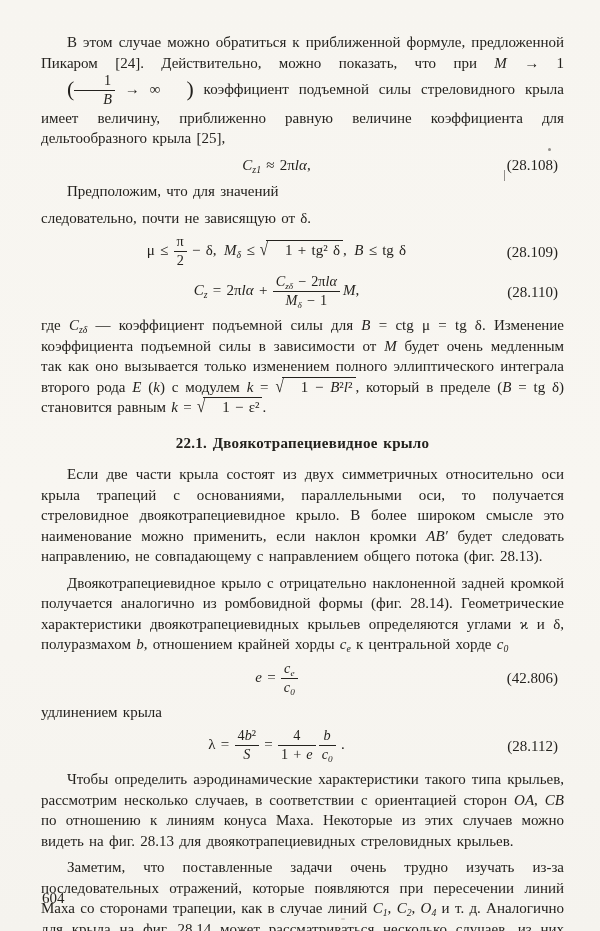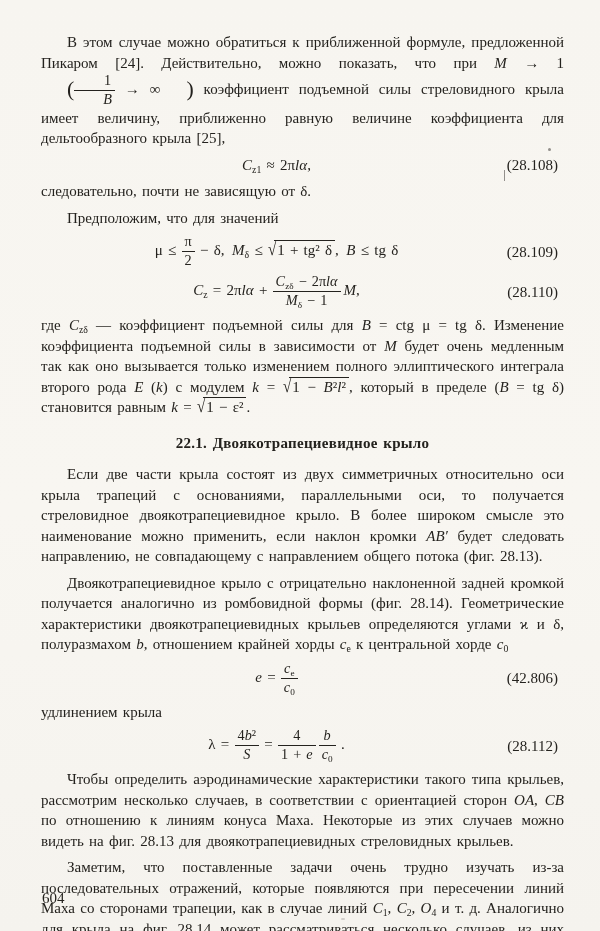--- a/index.html
+++ b/index.html
@@ -20,44 +20,44 @@
   .para{margin:6px;text-align:justify;}
   .para.indent{text-indent:26px;}
   .heading{
     font-size:15px;font-weight:bold;text-align:center;
     margin:15px 0 11px;letter-spacing:.3px;text-indent:0;
   }
   .equation{position:relative;text-align:center;margin:5px 0;padding:0 52px 0 0;}
   .eq-body{display:inline-block;white-space:nowrap;}
   .eq-num{position:absolute;right:12px;top:50%;transform:translateY(-50%);font-style:normal;}
   .var{font-style:italic;}
-  sub{font-size:.65em;line-height:0;vertical-align:-0.35em;}
+  sub{font-size:.65em;font-style:italic;line-height:0;vertical-align:-0.35em;}
   .frac{display:inline-block;vertical-align:middle;text-align:center;line-height:1.12;font-size:.95em;}
   .frac .num{display:block;border-bottom:1px solid currentColor;padding:0 3px 1px;}
   .frac .den{display:block;padding:1px 3px 0;}
   .sqrt{white-space:nowrap;}
   .sqrt-sym{display:inline-block;transform:scaleY(1.18);transform-origin:70% 78%;margin-right:-2px;}
-  .sqrt-body{border-top:1px solid currentColor;padding:1px 3px 0 3px;}
+  .sqrt-body{border-top:1px solid currentColor;padding:1px 3px 0 19px;}
   .paren-group{white-space:nowrap;}
   .bigp{display:inline-block;font-size:1.45em;line-height:1;vertical-align:middle;transform:translateY(-1px);}
   .page-number{position:absolute;left:42px;top:888px;font-size:15px;}
   .speck{position:absolute;background:rgba(45,42,38,.5);}
   .speck-1{left:504px;top:170px;width:1px;height:11px;}
   .speck-2{left:548px;top:148px;width:3px;height:3px;border-radius:50%;}
   .speck-3{left:341px;top:918px;width:4px;height:2px;opacity:.35;border-radius:2px;}
 </style>
 </head>
 <body>
 
 <div class="page">
   <div>
       <p class="para indent"><span>В этом случае можно обратиться к приближенной формуле, предложенной Пикаром [24]. Действительно, можно показать, что при </span><span class="var">M</span><span> → 1 </span><span class="paren-group"><span class="bigp">(</span><span><span class="frac"><span class="num"><span>1</span></span><span class="den"><span class="var">B</span></span></span><span> → ∞</span></span><span class="bigp">)</span></span><span> коэффициент подъемной силы стреловидного крыла имеет величину, приближенно равную величине коэффициента для дельтообразного крыла [25],</span></p>
       <div class="equation"><span class="eq-body"><span class="var">C</span><sub>z1</sub><span> ≈ 2π</span><span class="var">lα</span><span>,</span></span><span class="eq-num">(28.108)</span></div>
+      <p class="para indent"><span>Предположим, что для значений</span></p>
       <p class="para"><span>следовательно, почти не зависящую от δ.</span></p>
-      <p class="para indent"><span>Предположим, что для значений</span></p>
       <div class="equation"><span class="eq-body"><span>μ ≤ </span><span class="frac"><span class="num"><span>π</span></span><span class="den"><span>2</span></span></span><span> − δ, </span><span class="var">M</span><sub>δ</sub><span> ≤ </span><span class="sqrt"><span class="sqrt-sym">√</span><span class="sqrt-body"><span>1 + tg² δ</span></span></span><span>, </span><span class="var">B</span><span> ≤ tg δ</span></span><span class="eq-num">(28.109)</span></div>
       <div class="equation"><span class="eq-body"><span class="var">C</span><sub>z</sub><span> = 2π</span><span class="var">lα</span><span> + </span><span class="frac"><span class="num"><span class="var">C</span><sub>zδ</sub><span> − 2π</span><span class="var">lα</span></span><span class="den"><span class="var">M</span><sub>δ</sub><span> − 1</span></span></span><span> </span><span class="var">M</span><span>,</span></span><span class="eq-num">(28.110)</span></div>
       <p class="para"><span>где </span><span class="var">C</span><sub>zδ</sub><span> — коэффициент подъемной силы для </span><span class="var">B</span><span> = ctg μ = tg δ. Изменение коэффициента подъемной силы в зависимости от </span><span class="var">M</span><span> будет очень медленным так как оно вызывается только изменением полного эллиптического интеграла второго рода </span><span class="var">E</span><span> (</span><span class="var">k</span><span>) с модулем </span><span class="var">k</span><span> = </span><span class="sqrt"><span class="sqrt-sym">√</span><span class="sqrt-body"><span>1 − </span><span class="var">B</span><span>²</span><span class="var">l</span><span>²</span></span></span><span>, который в пределе (</span><span class="var">B</span><span> = tg δ) становится равным </span><span class="var">k</span><span> = </span><span class="sqrt"><span class="sqrt-sym">√</span><span class="sqrt-body"><span>1 − ε²</span></span></span><span>.</span></p>
       <h2 class="heading">22.1. Двоякотрапециевидное крыло</h2>
       <p class="para indent"><span>Если две части крыла состоят из двух симметричных относительно оси крыла трапеций с основаниями, параллельными оси, то получается стреловидное двоякотрапециевидное крыло. В более широком смысле это наименование можно применить, если наклон кромки </span><span class="var">AB′</span><span> будет следовать направлению, не совпадающему с направлением общего потока (фиг. 28.13).</span></p>
       <p class="para indent"><span>Двоякотрапециевидное крыло с отрицательно наклоненной задней кромкой получается аналогично из ромбовидной формы (фиг. 28.14). Геометрические характеристики двоякотрапециевидных крыльев определяются углами ϰ и δ, полуразмахом </span><span class="var">b</span><span>, отношением крайней хорды </span><span class="var">c</span><sub>e</sub><span> к центральной хорде </span><span class="var">c</span><sub>0</sub></p>
       <div class="equation"><span class="eq-body"><span class="var">e</span><span> = </span><span class="frac"><span class="num"><span class="var">c</span><sub>e</sub></span><span class="den"><span class="var">c</span><sub>0</sub></span></span></span><span class="eq-num">(42.806)</span></div>
       <p class="para"><span>удлинением крыла</span></p>
       <div class="equation"><span class="eq-body"><span>λ = </span><span class="frac"><span class="num"><span>4</span><span class="var">b</span><span>²</span></span><span class="den"><span class="var">S</span></span></span><span> = </span><span class="frac"><span class="num"><span>4</span></span><span class="den"><span>1 + </span><span class="var">e</span></span></span><span> </span><span class="frac"><span class="num"><span class="var">b</span></span><span class="den"><span class="var">c</span><sub>0</sub></span></span><span> .</span></span><span class="eq-num">(28.112)</span></div>
       <p class="para indent"><span>Чтобы определить аэродинамические характеристики такого типа крыльев, рассмотрим несколько случаев, в соответствии с ориентацией сторон </span><span class="var">OA</span><span>, </span><span class="var">CB</span><span> по отношению к линиям конуса Маха. Некоторые из этих случаев можно видеть на фиг. 28.13 для двоякотрапециевидных стреловидных крыльев.</span></p>

